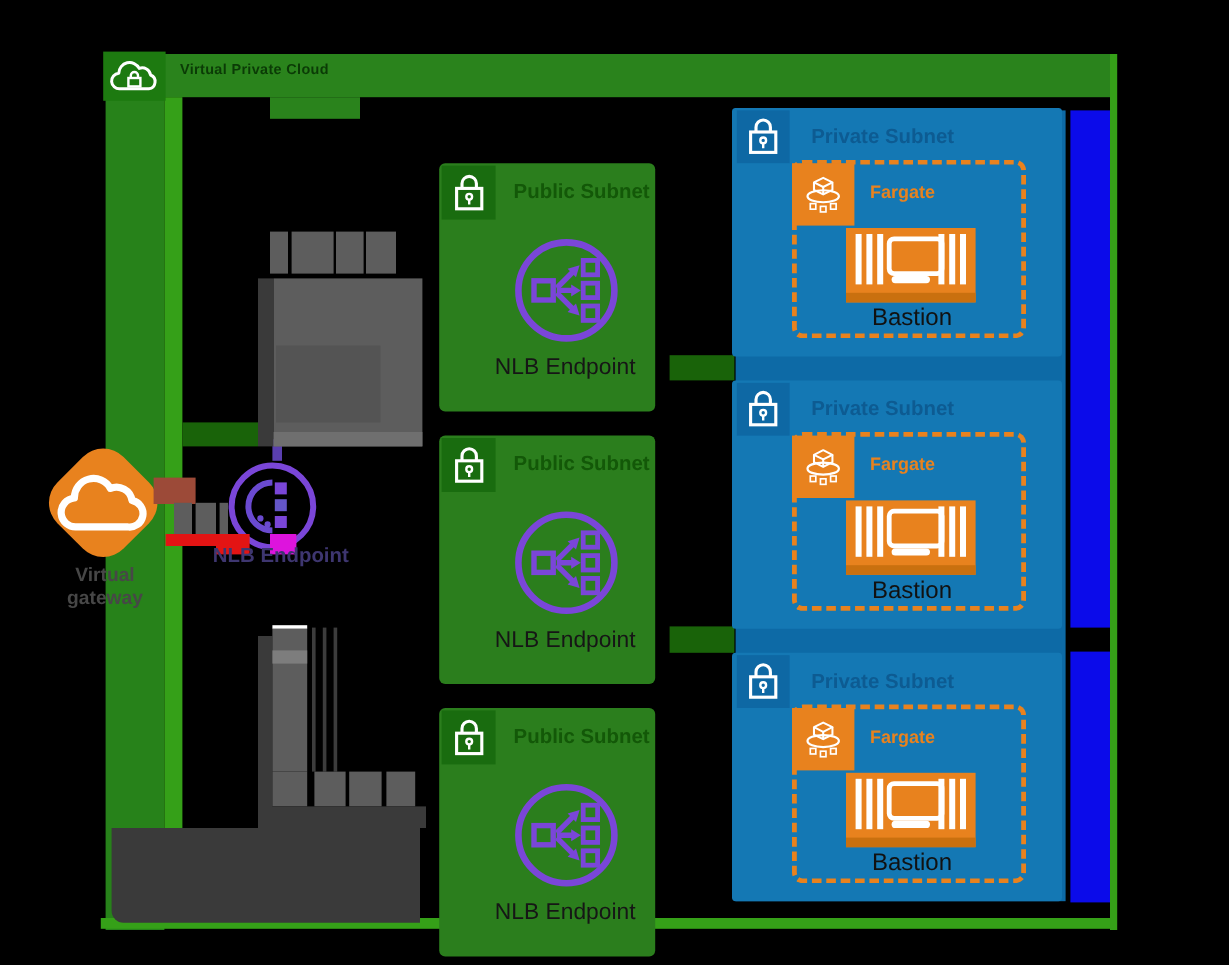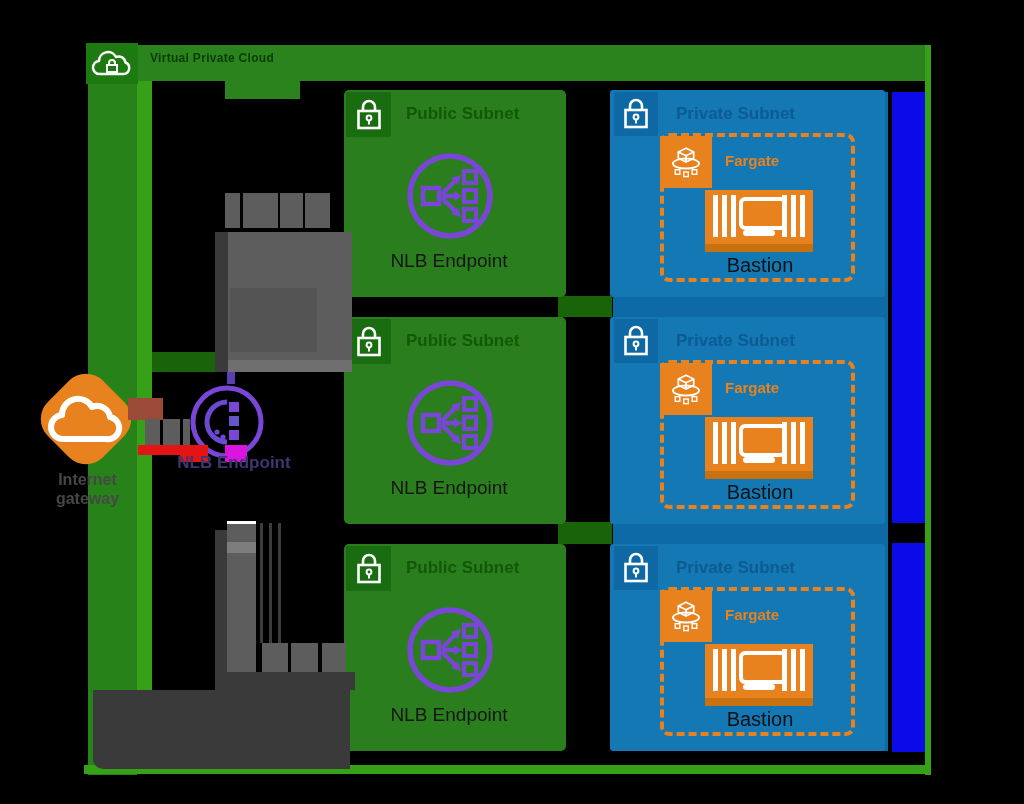--- a/index.html
+++ b/index.html
@@ -12,21 +12,21 @@
   .vpc-tab{left:225px;top:81px;width:75px;height:18px;background:#2a831c;}
   .vpc-icon-sq{left:86px;top:43px;width:52px;height:41px;background:#1d7a10;display:flex;align-items:center;justify-content:center;}
   .vpc-title{left:150px;top:51px;font-size:12px;font-weight:bold;color:#0b3b06;letter-spacing:.3px;}
   .vpc-left-band{left:88px;top:81px;width:49px;height:694px;background:#27821a;}
   .vpc-left-bright{left:137px;top:81px;width:15px;height:684px;background:#35a018;}
   .vpc-right-border{left:925px;top:45px;width:6px;height:730px;background:#35a018;}
   .vpc-bottom-border{left:84px;top:765px;width:846px;height:9px;background:#35a018;}
 
   
   .row1{top:90px;} .row2{top:317px;} .row3{top:544px;}
-  .pub-box{left:344px;width:222px;height:207px;background:#2b7e1d;border-radius:5px;}
+  .pub-box{left:366px;width:180px;height:207px;background:#2b7e1d;border-radius:5px;margin-top:46px;}
   .priv-backdrop{left:613px;top:92px;width:275px;height:659px;background:#0d6aa6;}
   .priv-box{left:610px;width:275px;height:207px;background:#1478b4;border-radius:3px;}
   .lock-sq-g{position:absolute;left:2px;top:2px;width:45px;height:45px;background:#196c0f;display:flex;align-items:center;justify-content:center;}
   .lock-sq-b{position:absolute;left:4px;top:2px;width:44px;height:44px;background:#0e68a4;display:flex;align-items:center;justify-content:center;}
   .pub-label{position:absolute;left:62px;top:14px;font-size:17px;font-weight:bold;color:#135808;}
   .priv-label{position:absolute;left:66px;top:14px;font-size:17px;font-weight:bold;color:#0d5b92;}
   .nlb-circle{position:absolute;left:58px;top:58px;width:96px;height:96px;}
   .nlb-label{position:absolute;left:0;top:160px;width:210px;text-align:center;font-size:19px;color:#161616;}
 
   
@@ -266,21 +266,21 @@
         <div class="bast-base"></div>
     </div>
     <div class="bastion-label txt">Bastion</div>
   </div>
 
   <div class="abs igw-squircle"></div>
   <svg class="abs igw-cloud" width="80" height="56" viewBox="0 0 80 56">
     <path d="M18,47 a12,12 0 0 1 -2,-24 a16,16 0 0 1 30,-8 a13,13 0 0 1 18,10 a11,11 0 0 1 -4,22 z" fill="none" stroke="#fff" stroke-width="6" stroke-linejoin="round"></path>
   </svg>
   <div class="abs igw-label">
-    <div>Internet</div>
+    <div>Virtual</div>
     <div>gateway</div>
   </div>
 
   <div class="abs ep-stub"></div>
   <svg class="abs ep-circle" viewBox="0 0 80 80">
     <circle cx="40" cy="40" r="34" fill="none" stroke="#7a46d8" stroke-width="5"></circle>
     <path d="M40,20 a20,20 0 0 0 0,40" fill="none" stroke="#6a4ad0" stroke-width="5"></path>
     <rect x="42" y="20" width="10" height="10" fill="#7a46d8"></rect>
     <rect x="42" y="34" width="10" height="10" fill="#6456c8"></rect>
     <rect x="42" y="48" width="10" height="10" fill="#7a46d8"></rect>

